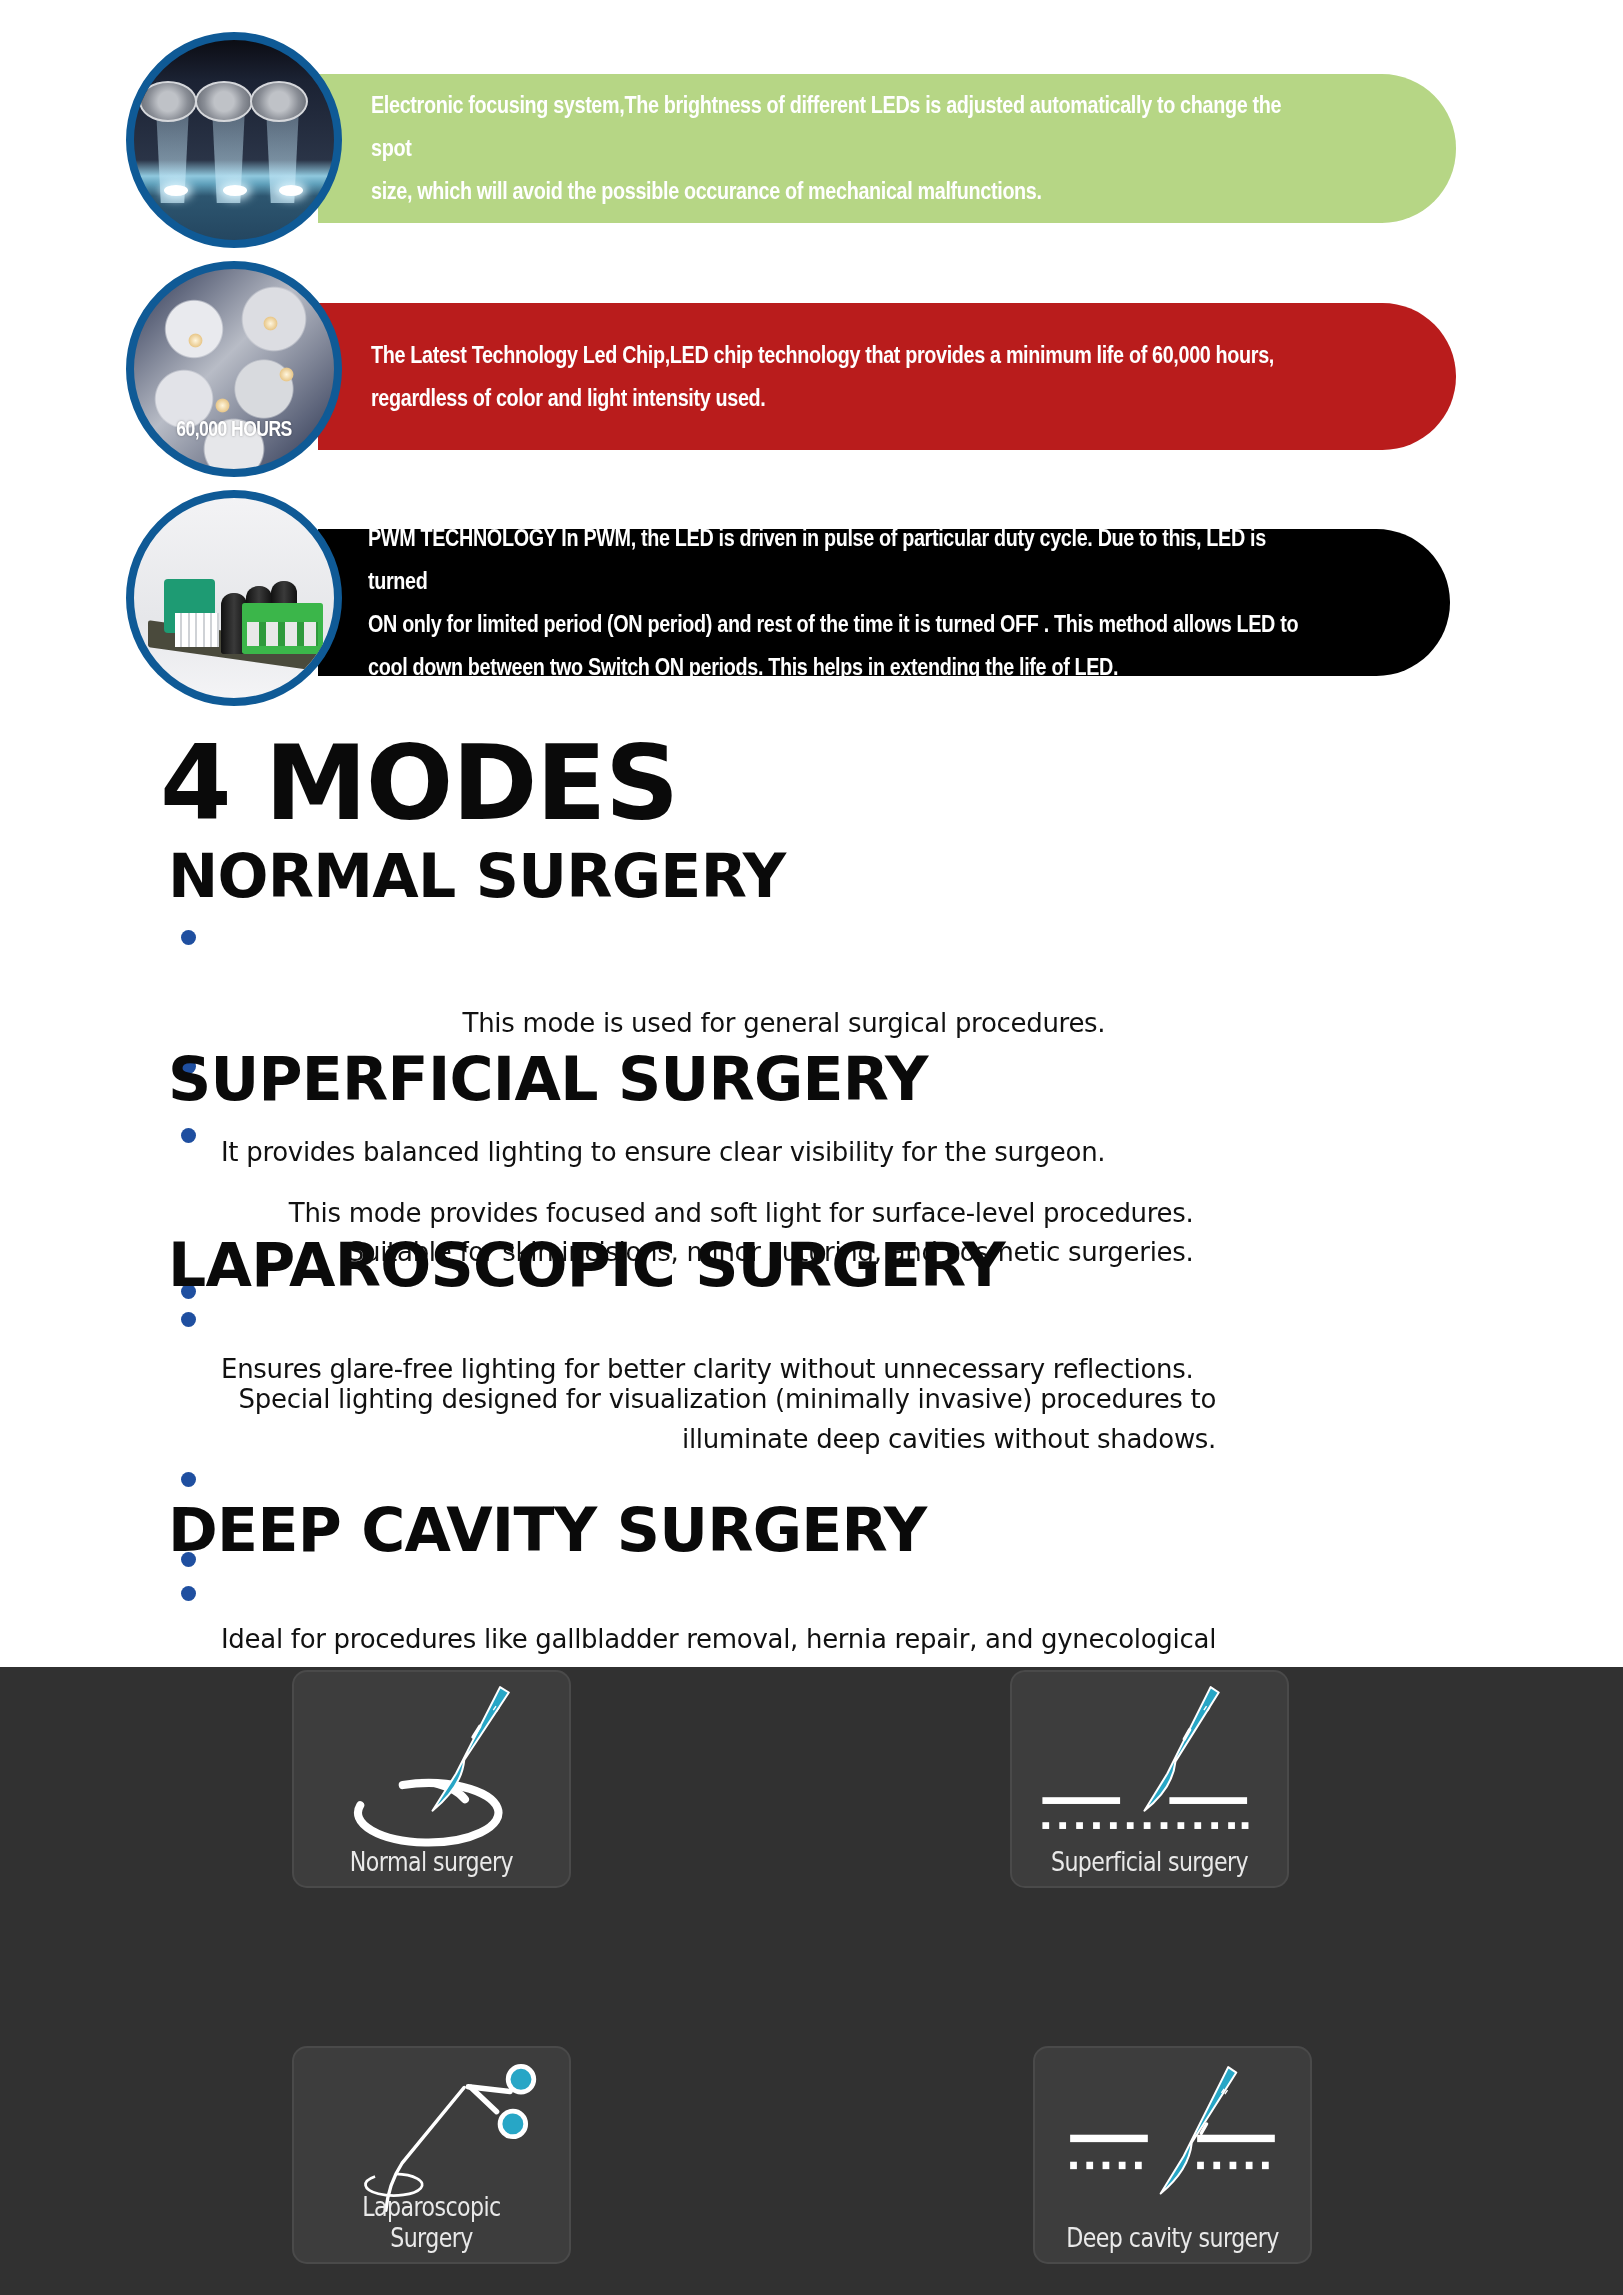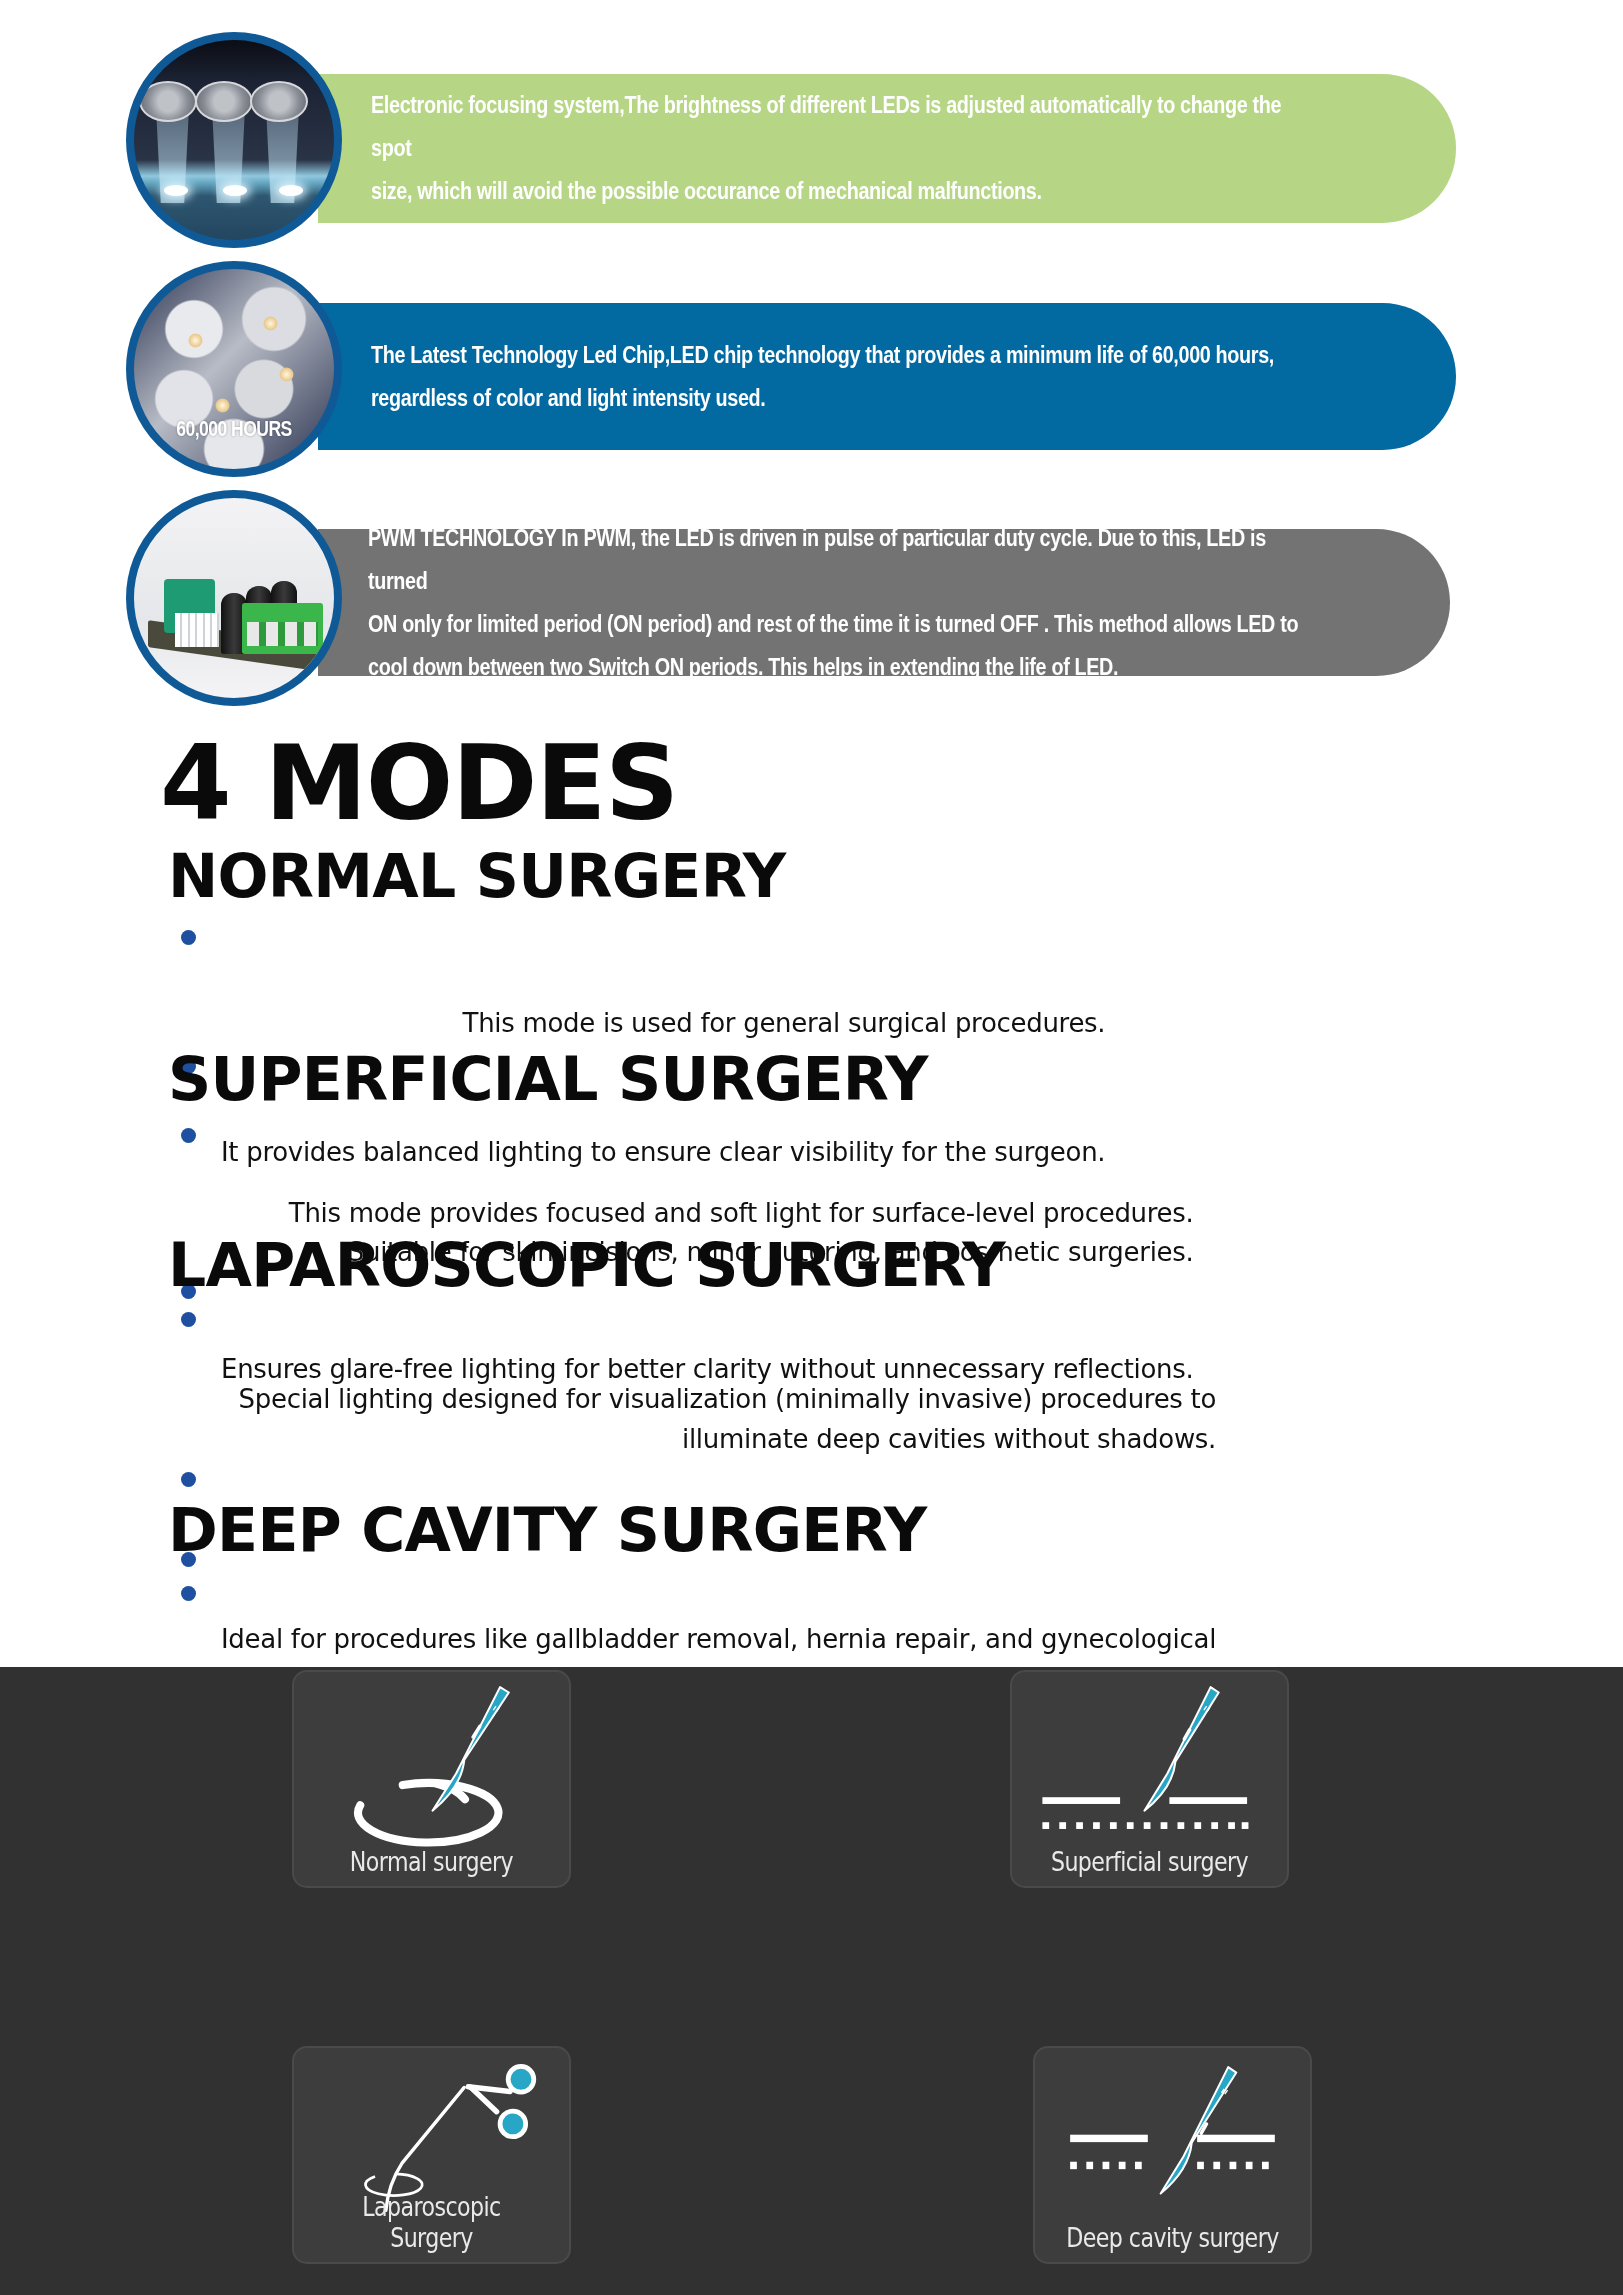--- a/index.html
+++ b/index.html
@@ -84,35 +84,35 @@
     <div class="led-head" style="left:5.4px;"></div>
     <div class="led-head" style="left:61px;"></div>
     <div class="led-head" style="left:116px;"></div>
     <div class="spot" style="left:30px;"></div>
     <div class="spot" style="left:89px;"></div>
     <div class="spot" style="left:145px;"></div>
   </div>
 </section>
 
 <section>
-  <div class="pill" style="left:318px; top:303px; width:1138px; height:147px; background:#0369a1;">
+  <div class="pill" style="left:318px; top:303px; width:1138px; height:147px; background:#b91c1c;">
     <p class="pill-text" style="margin-left:53px;">The Latest Technology Led Chip,LED chip technology that provides a minimum life of 60,000 hours,
 regardless of color and light intensity used.</p>
   </div>
   <div class="circle img-chips" style="left:126px; top:261px;text-decoration:underline;">
     <div class="chip-glow" style="left:54px; top:64px;"></div>
     <div class="chip-glow" style="left:129px; top:47px;"></div>
     <div class="chip-glow" style="left:145px; top:98px;"></div>
     <div class="chip-glow" style="left:81px; top:129px;"></div>
     <div class="circle-caption">60,000 HOURS</div>
   </div>
 </section>
 
 <section>
-  <div class="pill" style="left:318px; top:529px; width:1132px; height:147px; background:#737373;">
+  <div class="pill" style="left:318px; top:529px; width:1132px; height:147px; background:#000000;">
     <p class="pill-text" style="margin-left:50px;">PWM TECHNOLOGY In PWM, the LED is driven in pulse of particular duty cycle. Due to this, LED is turned
 ON only for limited period (ON period) and rest of the time it is turned OFF . This method allows LED to
 cool down between two Switch ON periods. This helps in extending the life of LED.</p>
   </div>
   <div class="circle img-pwm" style="left:126px; top:490px;">
     <div class="board"></div>
     <div class="pot"></div>
     <div class="heatsink"></div>
     <div class="cap" style="left:87px; top:95px;"></div>
     <div class="cap" style="left:112px; top:88px;"></div>

